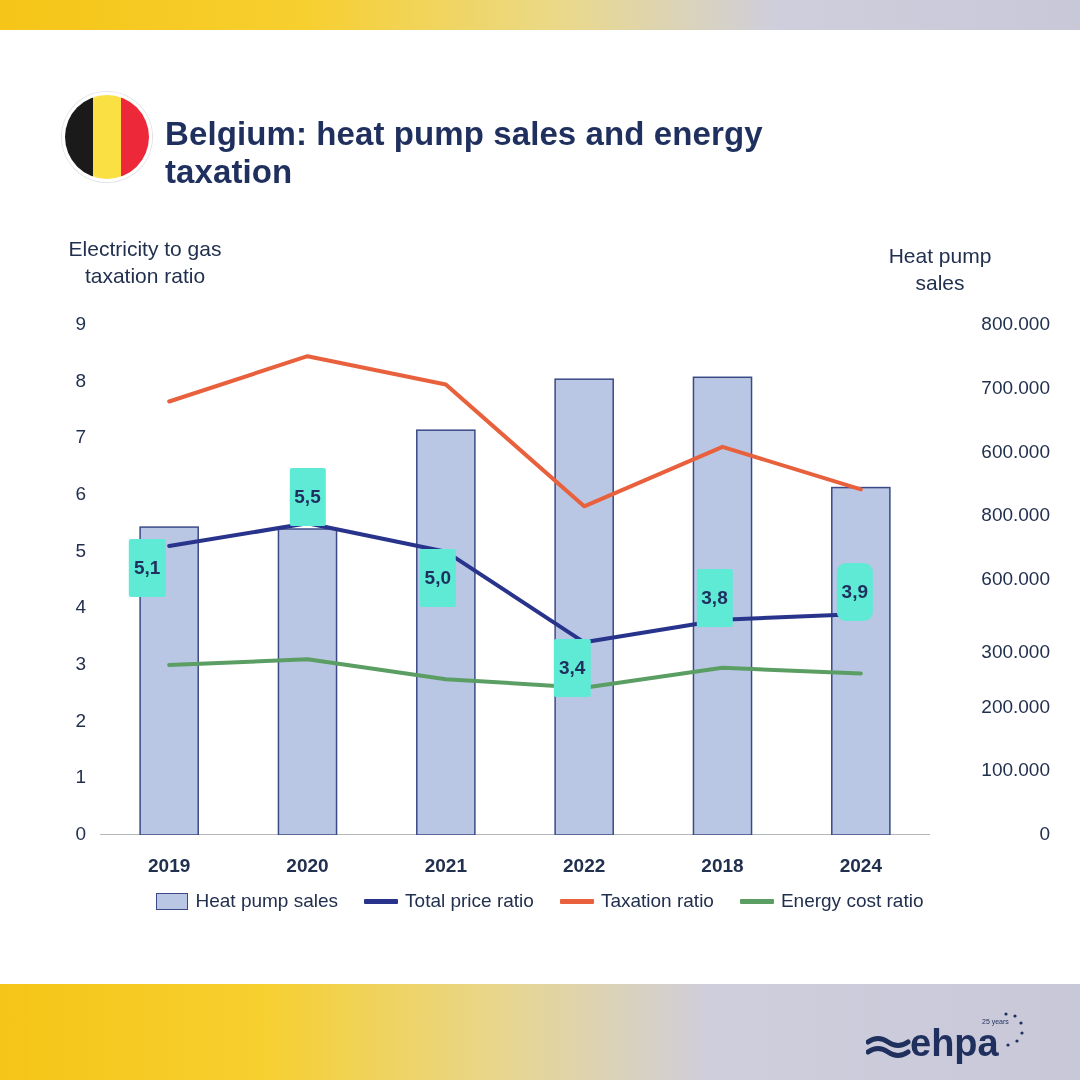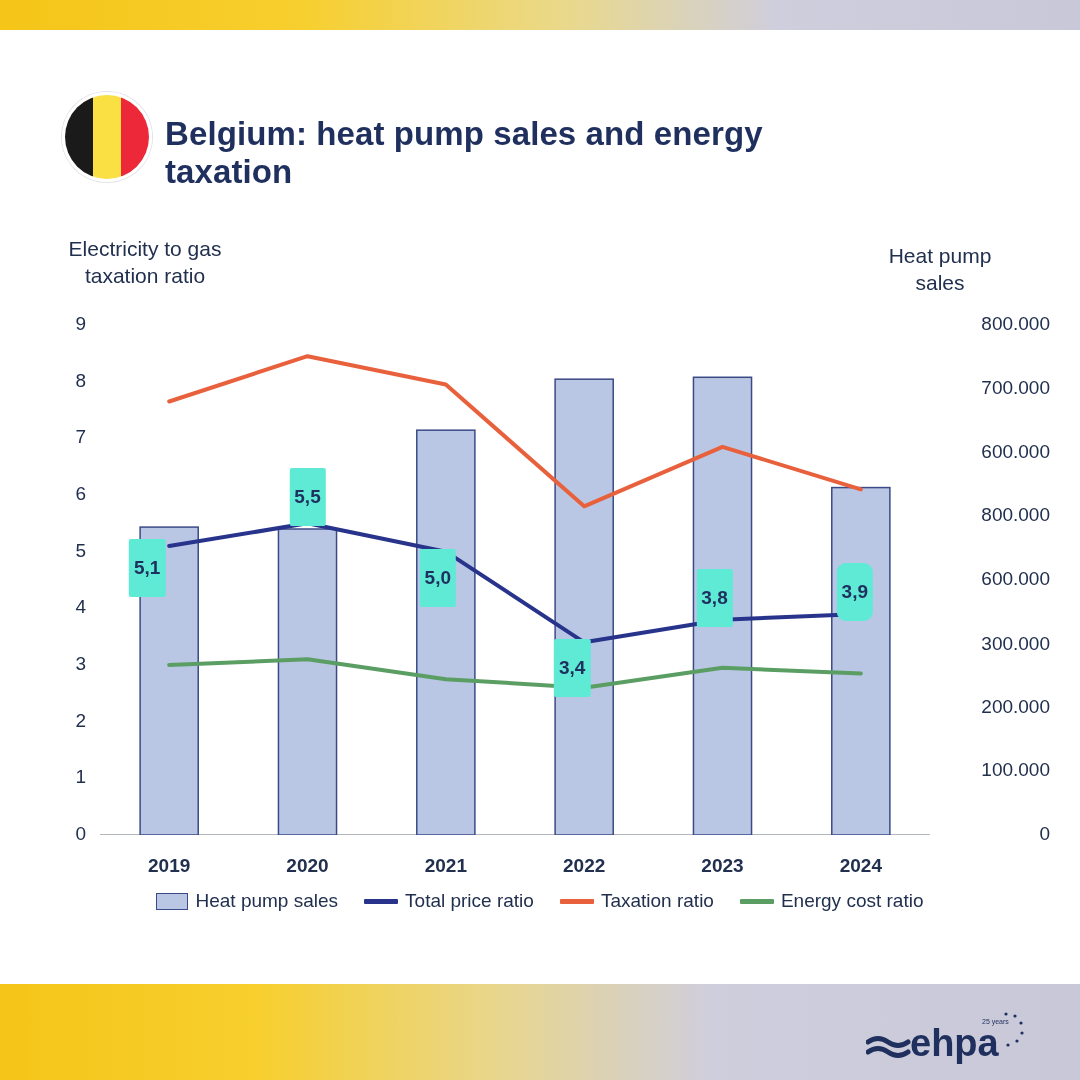--- a/index.html
+++ b/index.html
@@ -191,33 +191,33 @@
           <div class="y-left-label" style="top: 214.667px; left: -48px;">5</div>
           <div class="y-left-label" style="top: 158px; left: -48px;">6</div>
           <div class="y-left-label" style="top: 101.333px; left: -48px;">7</div>
           <div class="y-left-label" style="top: 44.6667px; left: -48px;">8</div>
           <div class="y-left-label" style="top: -12px; left: -48px;">9</div>
         </div>
       <div id="yright">
           <div class="y-right-label" style="top: 498px; left: 840px; text-align: right; width: 110px;">0</div>
           <div class="y-right-label" style="top: 434.25px; left: 840px; text-align: right; width: 110px;">100.000</div>
           <div class="y-right-label" style="top: 370.5px; left: 840px; text-align: right; width: 110px;">200.000</div>
-          <div class="y-right-label" style="top: 308px; left: 840px; text-align: right; width: 110px;">300.000</div>
+          <div class="y-right-label" style="top: 316px; left: 840px; text-align: right; width: 110px;">300.000</div>
           <div class="y-right-label" style="top: 243px; left: 840px; text-align: right; width: 110px;">600.000</div>
           <div class="y-right-label" style="top: 179.25px; left: 840px; text-align: right; width: 110px;">800.000</div>
           <div class="y-right-label" style="top: 115.5px; left: 840px; text-align: right; width: 110px;">600.000</div>
           <div class="y-right-label" style="top: 51.75px; left: 840px; text-align: right; width: 110px;">700.000</div>
           <div class="y-right-label" style="top: -12px; left: 840px; text-align: right; width: 110px;">800.000</div>
         </div>
       <div id="xlabels">
           <div class="x-label" style="left: 9.16667px; top: 530px;">2019</div>
           <div class="x-label" style="left: 147.5px; top: 530px;">2020</div>
           <div class="x-label" style="left: 285.833px; top: 530px;">2021</div>
           <div class="x-label" style="left: 424.167px; top: 530px;">2022</div>
-          <div class="x-label" style="left: 562.5px; top: 530px;">2023</div>
+          <div class="x-label" style="left: 562.5px; top: 530px;">2018</div>
           <div class="x-label" style="left: 700.833px; top: 530px;">2024</div>
         </div>
       <div id="dlabels">
           <div class="dlabel" style="left: 47.1667px; top: 243px;">5,1</div>
           <div class="dlabel" style="left: 207.5px; top: 172.333px;">5,5</div>
           <div class="dlabel" style="left: 337.833px; top: 253px;">5,0</div>
           <div class="dlabel" style="left: 472.167px; top: 343.333px;">3,4</div>
           <div class="dlabel" style="left: 614.5px; top: 272.667px;">3,8</div>
           <div class="dlabel" style="left: 754.833px; top: 267px; border-radius: 9px;">3,9</div>
         </div>

